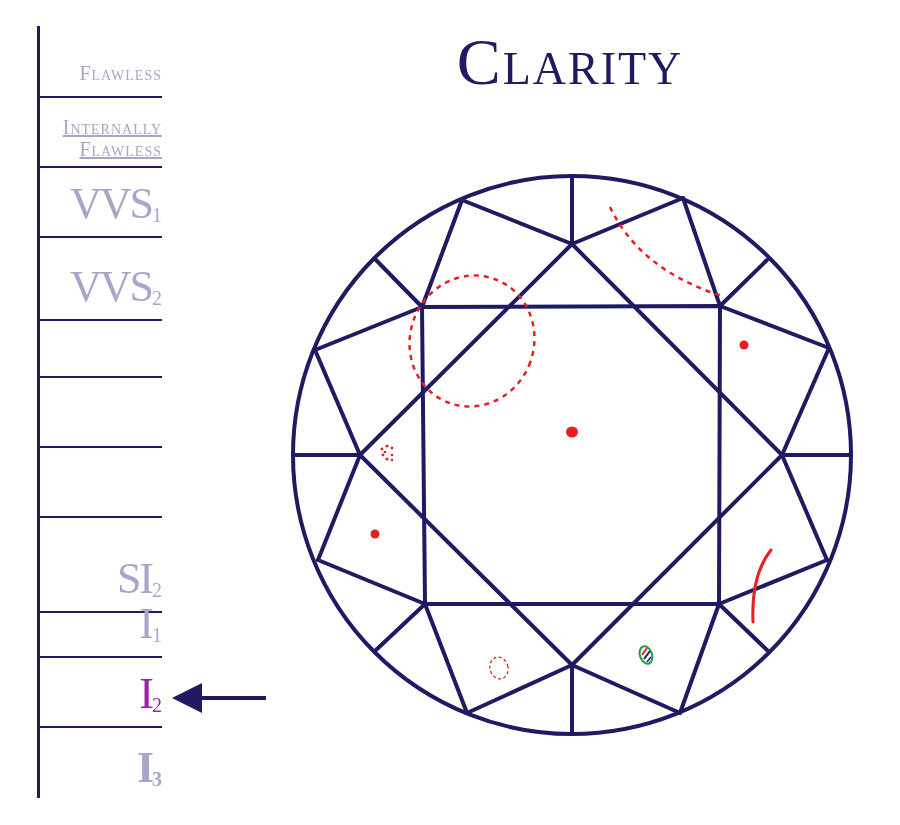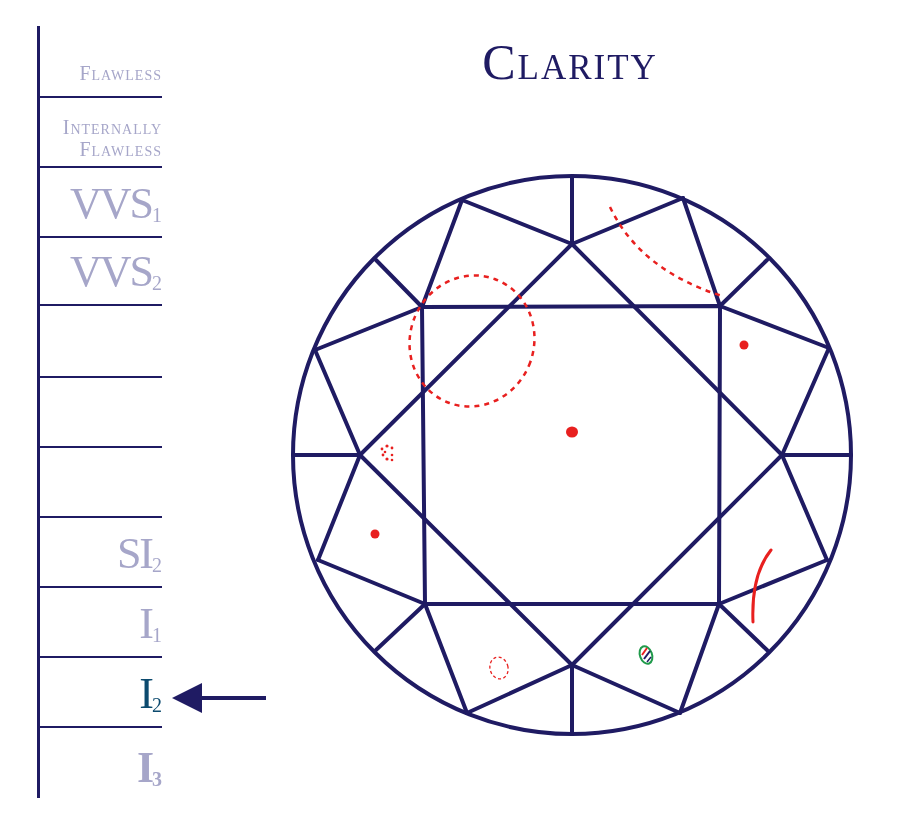--- a/index.html
+++ b/index.html
@@ -1,66 +1,66 @@
 <!DOCTYPE html>
 <html><head>
 <meta charset="utf-8">
 <style>
   html,body{margin:0;padding:0;background:#ffffff;}
   body{width:900px;height:825px;position:relative;overflow:hidden;font-family:"Liberation Serif","DejaVu Serif",serif;}
-  .title{position:absolute;left:385px;top:14px;width:370px;text-align:center;color:#1f1b63;font-size:50px;line-height:96px;letter-spacing:2px;font-variant:small-caps;font-family:"Liberation Serif","DejaVu Serif",serif;}
+  .title{position:absolute;left:385px;top:14px;width:370px;text-align:center;color:#1f1b63;font-size:66px;line-height:96px;letter-spacing:2px;font-variant:small-caps;font-family:"Liberation Serif","DejaVu Serif",serif;}
   .scale{position:absolute;left:0;top:0;width:300px;height:825px;}
   .vline{position:absolute;left:37px;top:26px;width:3px;height:772px;background:#1f1b63;}
   .grade{position:absolute;left:40px;width:122px;height:70px;}
   .grade .rule{position:absolute;left:0;bottom:0;width:122px;height:2px;background:#1f1b63;}
   .grade .lbl{position:absolute;left:0;width:122px;text-align:center;color:#a6a6c9;}
   .grade .lbl.big{top:10px;font-size:44px;line-height:52px;letter-spacing:-2px;text-align:right;}
   .grade .lbl.small{font-size:20px;line-height:22px;letter-spacing:1px;font-variant:small-caps;text-align:right;}
   .grade .lbl.big sub{font-size:20px;vertical-align:-4px;letter-spacing:0;}
-  .grade.active .lbl{color:#0c4a6e;}
+  .grade.active .lbl{color:#a21caf;}
   .arrow{position:absolute;left:172px;top:683px;width:94px;height:30px;}
   svg.diamond{position:absolute;left:0;top:0;}
 </style>
 </head>
 <body>
 
 <div class="title">Clarity</div>
 
 <div class="scale">
   <div class="vline"></div>
   <div id="grades">
       <div class="grade" style="top: 28px;">
         <div class="lbl small" style="top: 34px;"><span>Flawless</span></div>
         <div class="rule"></div>
       </div>
       <div class="grade" style="top: 98px;">
-        <div class="lbl small" style="top: 18px;">
+        <div class="lbl small" style="top: 18px; text-decoration: underline;">
           <div>Internally</div>
           <div>Flawless</div>
         </div>
         <div class="rule"></div>
       </div>
       <div class="grade" style="top: 168px;">
         <div class="lbl big"><span>VVS</span><sub>1</sub></div>
         <div class="rule"></div>
       </div>
-      <div class="grade" style="top: 236px;">
+      <div class="grade" style="top: 251px;">
         <div class="lbl big"><span>VVS</span><sub>2</sub></div>
         <div class="rule"></div>
       </div>
       <div class="grade" style="top: 308px;">
         <div class="rule"></div>
       </div>
       <div class="grade" style="top: 378px;">
         <div class="rule"></div>
       </div>
       <div class="grade" style="top: 448px;">
         <div class="rule"></div>
       </div>
-      <div class="grade" style="top: 518px; padding-left: 28px;">
+      <div class="grade" style="top: 543px; padding-left: 28px;">
         <div class="lbl big"><span>SI</span><sub>2</sub></div>
         <div class="rule"></div>
       </div>
       <div class="grade" style="top: 588px;">
         <div class="lbl big"><span>I</span><sub>1</sub></div>
         <div class="rule"></div>
       </div>
       <div class="grade active" style="top: 658px;">
         <div class="lbl big"><span>I</span><sub>2</sub></div>
         <div class="rule"></div>

